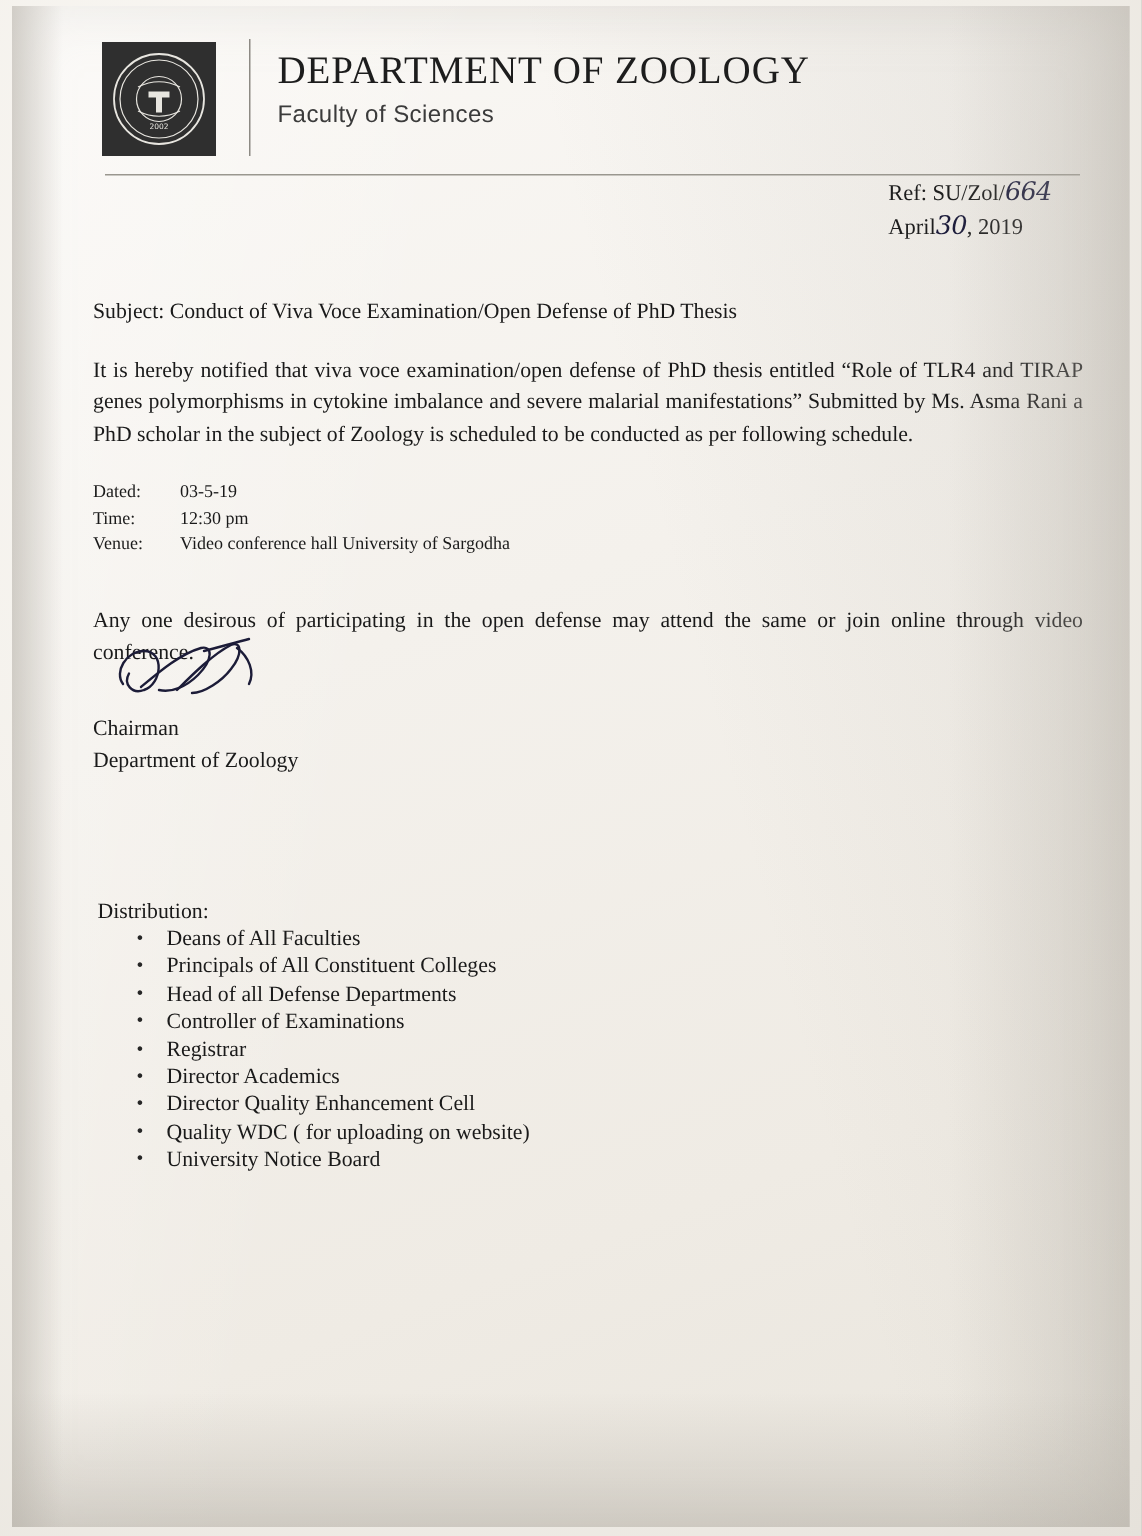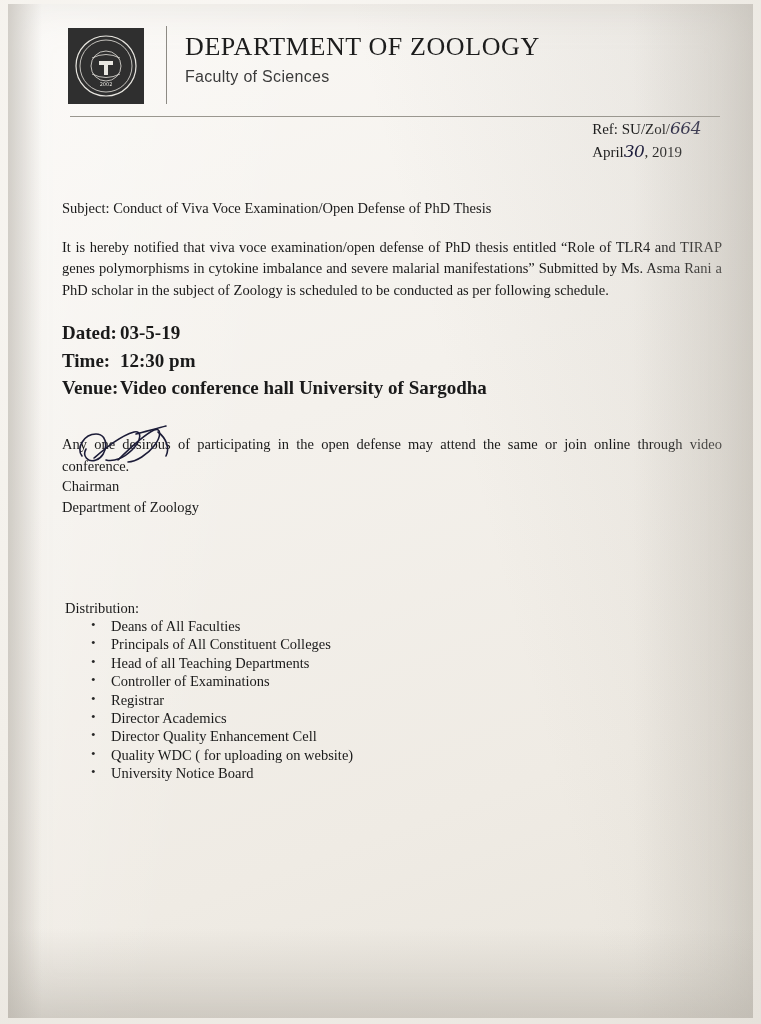--- a/index.html
+++ b/index.html
@@ -119,24 +119,23 @@
     font-size: 14.5px;
     margin-bottom: 20px;
   }
   .para {
     font-size: 14.5px;
     line-height: 1.48;
     text-align: justify;
     margin-bottom: 18px;
   }
   .sched {
-    font-size: 19px;
+    font-size: 12px;
     line-height: 1.45;
     margin-bottom: 32px;
-    font-weight: bold;
   }
   .sched-row { display: flex; }
   .sched-label { width: 58px; flex: 0 0 auto; }
   .sched-val { }
   .para2 {
     font-size: 14.5px;
     line-height: 1.5;
     text-align: justify;
     margin-bottom: 6px;
   }
@@ -286,21 +285,21 @@
         <div>Chairman</div>
         <div>Department of Zoology</div>
       </div>
     </div>
 
     <div id="dist">
       <div id="dist-title">Distribution:</div>
       <ul id="dist-list">
         <li>Deans of All Faculties</li>
         <li>Principals of All Constituent Colleges</li>
-        <li>Head of all Teaching Departments</li>
+        <li>Head of all Defense Departments</li>
         <li>Controller of Examinations</li>
         <li>Registrar</li>
         <li>Director Academics</li>
         <li>Director Quality Enhancement Cell</li>
         <li>Quality WDC ( for uploading on website)</li>
         <li>University Notice Board</li>
       </ul>
     </div>
 
     <div id="shade-r"></div>

